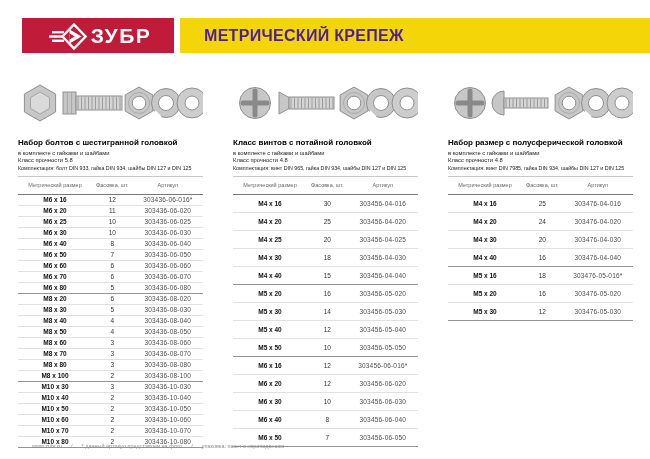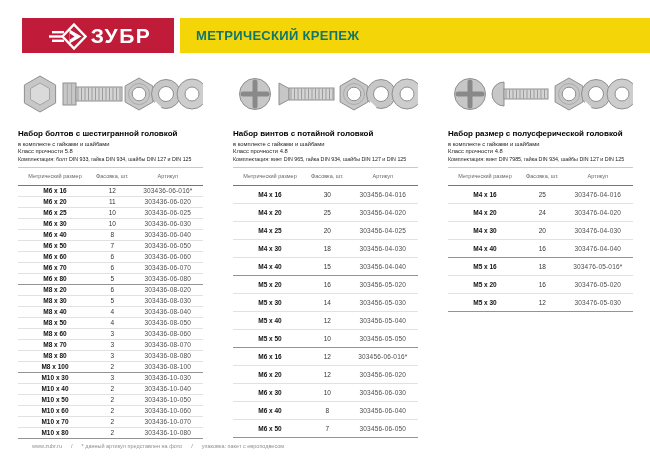--- a/index.html
+++ b/index.html
@@ -5,23 +5,23 @@
   html,body{margin:0;padding:0;}
   body{
     width:650px;height:459px;background:#ffffff;position:relative;overflow:hidden;
     font-family:"Liberation Sans", sans-serif;color:#1a1a1a;
   }
   
   .masthead{position:absolute;left:22px;top:18px;width:635px;height:35px;display:flex;}
   .logo{width:152px;height:35px;background:#c01b38;display:flex;align-items:center;justify-content:center;gap:4px;flex:none;}
   .logo-text{color:#ffffff;font-weight:bold;font-size:21px;letter-spacing:1.5px;line-height:1;}
   .title-band{flex:1;margin-left:6px;background:#f4d608;display:flex;align-items:center;}
-  .title-band span{font-size:13px;font-weight:bold;color:#0f766e;padding-left:16px;letter-spacing:0.3px;}
+  .title-band span{font-size:16px;font-weight:bold;color:#4c1d95;padding-left:24px;letter-spacing:0.3px;}
   
-  .columns{position:absolute;left:18px;top:56px;width:615px;display:flex;gap:30px;}
+  .columns{position:absolute;left:18px;top:65px;width:615px;display:flex;gap:30px;}
   .col{width:185px;flex:none;}
   .photo{height:70px;}
   .photo svg{display:block;}
   .info{border-bottom:1px solid #c9c9c9;padding-bottom:4px;margin-top:3px;}
   .info h3{margin:0 0 2px 0;font-size:8px;line-height:1.2;color:#000;}
   .sub{font-size:5.8px;line-height:1.3;color:#222;white-space:nowrap;overflow:hidden;}
   .kit{font-size:5.3px;}
   .thead{display:flex;align-items:center;height:17px;}
   .thead span{font-size:5.5px;color:#666;text-align:center;}
   .w-size{width:40%;} .w-qty{width:22%;} .w-sku{width:38%;}
@@ -230,21 +230,21 @@
             <circle cx="121" cy="38" r="6.8" fill="#ffffff"></circle>
             <circle cx="148" cy="38" r="14.5"></circle>
             <circle cx="148" cy="38" r="7.5" fill="#ffffff"></circle>
             <line x1="136.5" y1="46.5" x2="142.5" y2="52.5" stroke="#ffffff" stroke-width="3"></line>
             <circle cx="174" cy="38" r="15" fill="#cdcdcd"></circle>
             <circle cx="174" cy="38" r="7" fill="#ffffff"></circle>
           </g>
         </svg>
       </div>
       <div class="info">
-        <h3>Набор винтов с потайной головкой</h3>
+        <h3>Класс винтов с потайной головкой</h3>
         <div class="sub">в комплекте с гайками и шайбами</div>
         <div class="sub">Класс прочности 4.8</div>
         <div class="sub kit">Комплектация: винт DIN 965, гайка DIN 934, шайбы DIN 127 и DIN 125</div>
       </div>
       <div class="thead">
         <span class="w-size">Метрический размер</span>
         <span class="w-qty">Фасовка, шт.</span>
         <span class="w-sku">Артикул</span>
       </div>
       <table class="sparse">

